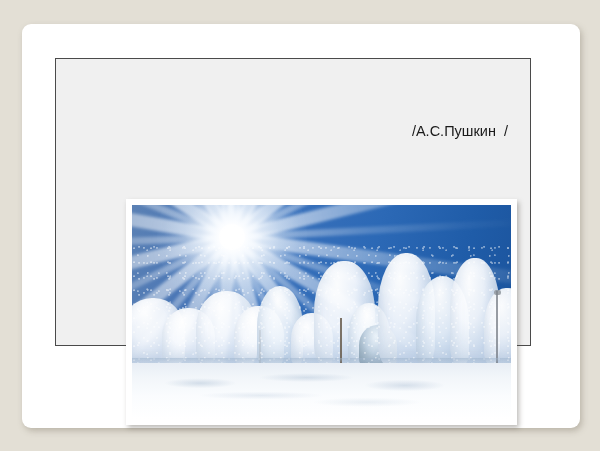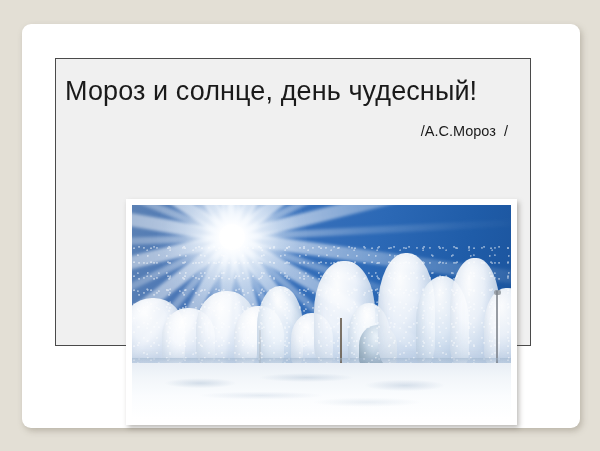--- a/index.html
+++ b/index.html
@@ -274,23 +274,22 @@
 </style>
 </head>
 <body>
 
 <div id="stage">
 
   <div id="slide-card">
 
     <div id="content-frame">
 
-      <div id="slide-title">Мороз и солнце, день чудесный!</div>
-
-      <div id="slide-attribution">/А.С.Мороз  /</div>
+
+      <div id="slide-attribution">/А.С.Пушкин  /</div>
 
     </div>
 
     <div id="photo-frame">
       <div id="photo">
 
         <div class="sky"></div>
 
         <div class="rays">
           <div class="ray" style="transform: rotate(-86deg);"></div>

